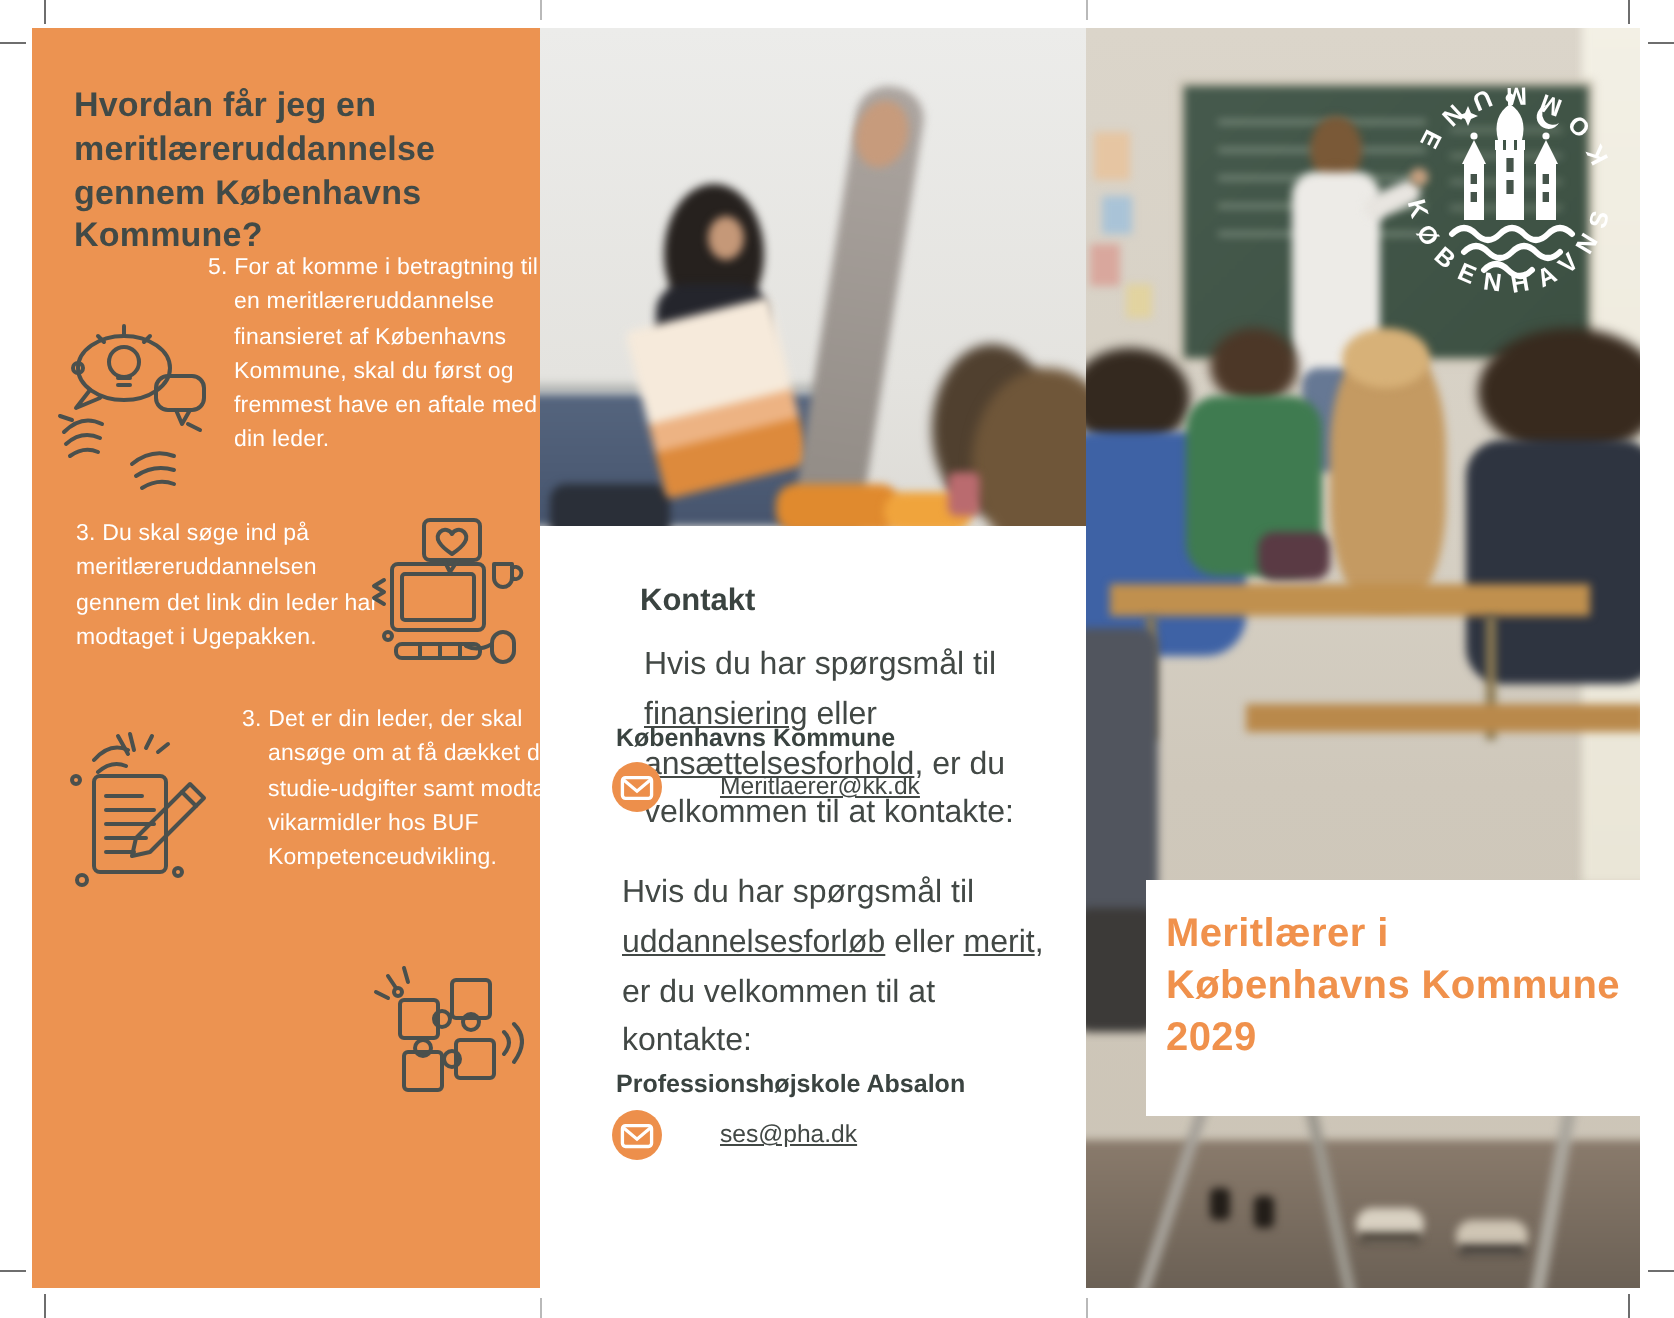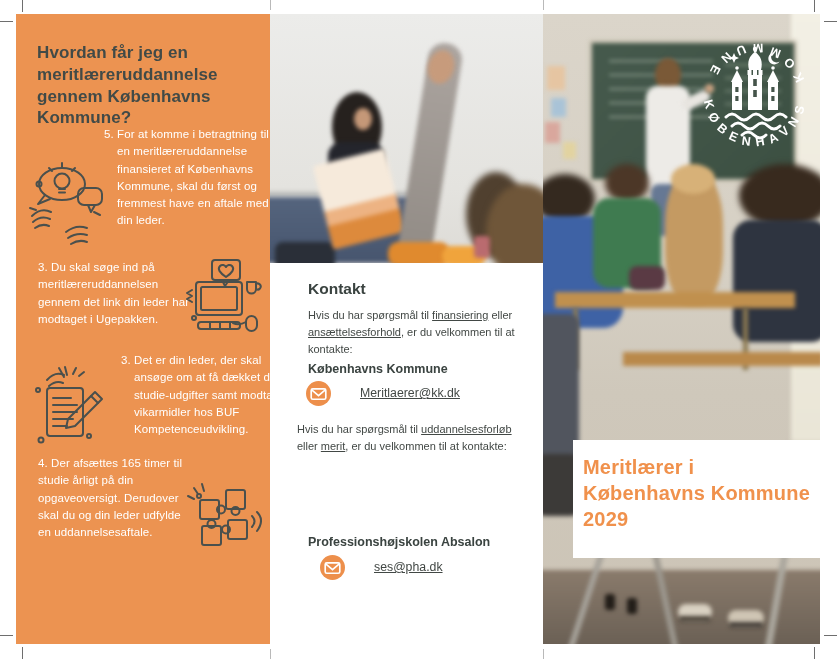--- a/index.html
+++ b/index.html
@@ -36,33 +36,33 @@
   .ic4{left:170px;top:462px;}
   .step-icon svg{stroke:#4A504D;stroke-width:2;fill:none;stroke-linecap:round;stroke-linejoin:round;}
 
   
   .photo{position:absolute;overflow:hidden;}
   .photo-mid{left:0;top:0;width:273px;height:249px;
     background:linear-gradient(180deg,#ECECEA 0%,#E4E3DF 70%,#DDDBD6 100%);}
   .b{position:absolute;filter:blur(2px);}
   .b3{position:absolute;filter:blur(3px);}
 
-  .kontakt{position:absolute;left:38px;top:266px;margin:0;font-size:15.5px;font-weight:bold;color:#3A4340;}
-  .para{position:absolute;margin:0;width:222px;font-size:11px;line-height:1.55;color:#424845;}
+  .kontakt{position:absolute;left:38px;top:266px;margin:12px;font-size:15.5px;font-weight:bold;color:#3A4340;}
+  .para{position:absolute;margin:14px;width:222px;font-size:16px;line-height:1.55;color:#424845;}
   .p1{left:38px;top:293px;}
   .p2{left:27px;top:407px;}
   .inl{color:#424845;text-decoration:underline;cursor:pointer;}
   .org{position:absolute;margin:0;width:230px;font-size:12.5px;font-weight:bold;color:#3A4340;}
   .o1{left:38px;top:348px;}
   .o2{left:38px;top:463px;}
   .o3{left:38px;top:521px;}
   .mailrow{position:absolute;display:flex;align-items:center;height:26px;}
   .r1{left:36px;top:366px;}
   .r2{left:36px;top:482px;}
-  .r3{left:50px;top:540px;align-items:center;}
+  .r3{left:36px;top:540px;align-items:center;}
   .mail-ic{width:25px;height:25px;border-radius:50%;background:#ED8F4B;display:flex;align-items:center;justify-content:center;flex:0 0 auto;}
   .mail-link{margin-left:29px;font-size:12.3px;color:#424845;text-decoration:underline;cursor:pointer;}
 
   
   .photo-right{left:0;top:0;width:277px;height:630px;
     background:linear-gradient(180deg,#DBD5CA 0%,#D6D0C4 40%,#CFC8BB 60%,#CCC4B6 100%);}
   .kk-logo{position:absolute;left:147px;top:16px;width:130px;height:130px;z-index:5;}
   .kk-logo text{fill:#ffffff;font-family:"Liberation Sans",sans-serif;font-weight:bold;}
   .kk-emblem{fill:#ffffff;}
   .kk-window{fill:#45544A;}
@@ -133,21 +133,20 @@
         <path d="M18,16 q8,-9 17,-5 M20,22 q7,-6 14,-3"></path>
         <path d="M30,4 l5,9 M36,3 l2,8"></path>
         <path d="M44,10 l3,-6 M50,12 l5,-4"></path>
         <circle cx="9" cy="26" r="2"></circle>
         <circle cx="12" cy="76" r="2.5"></circle>
         <circle cx="60" cy="72" r="2"></circle>
       </svg>
     </div>
     <p class="step-text hang tx3">3. Det er din leder, der skal ansøge om at få dækket dine studie-udgifter samt modtage vikarmidler hos BUF Kompetenceudvikling.</p>
 
-    <p class="step-text tx4">4. Der afsættes 165 timer til studie årligt på din opgaveoversigt. Derudover skal du og din leder udfylde en uddannelsesaftale.</p>
     <div class="step-icon ic4">
       <svg width="76" height="80" viewBox="0 0 76 80">
         <rect x="14" y="24" width="19" height="19" rx="2"></rect>
         <circle cx="35" cy="33.5" r="4"></circle>
         <rect x="40" y="14" width="19" height="19" rx="2"></rect>
         <circle cx="49.5" cy="35" r="4"></circle>
         <rect x="42" y="44" width="19" height="19" rx="2"></rect>
         <circle cx="40" cy="53.5" r="4"></circle>
         <rect x="16" y="50" width="19" height="19" rx="2"></rect>
         <circle cx="25.5" cy="48" r="4"></circle>
@@ -187,21 +186,21 @@
             <rect x="5" y="7.5" width="14" height="10" rx="1.5" fill="none" stroke="#fff" stroke-width="1.6"></rect>
             <path d="M5.5,8.5 L12,14 L18.5,8.5" fill="none" stroke="#fff" stroke-width="1.6"></path>
           </svg>
       </span>
       <a class="mail-link">Meritlaerer@kk.dk</a>
     </div>
 
     <p class="para p2"><span>Hvis du har spørgsmål til </span><a class="inl">uddannelsesforløb</a><span> eller </span><a class="inl">merit</a><span>, er du velkommen til at kontakte:</span></p>
 
 
-    <h3 class="org o3">Professionshøjskolen Absalon</h3>
+    <h3 class="org o3">Professionshøjskole Absalon</h3>
     <div class="mailrow r3">
       <span class="mail-ic">
         <svg width="25" height="25" viewBox="0 0 24 24">
             <rect x="5" y="7.5" width="14" height="10" rx="1.5" fill="none" stroke="#fff" stroke-width="1.6"></rect>
             <path d="M5.5,8.5 L12,14 L18.5,8.5" fill="none" stroke="#fff" stroke-width="1.6"></path>
           </svg>
       </span>
       <a class="mail-link">ses@pha.dk</a>
     </div>
   </section>

